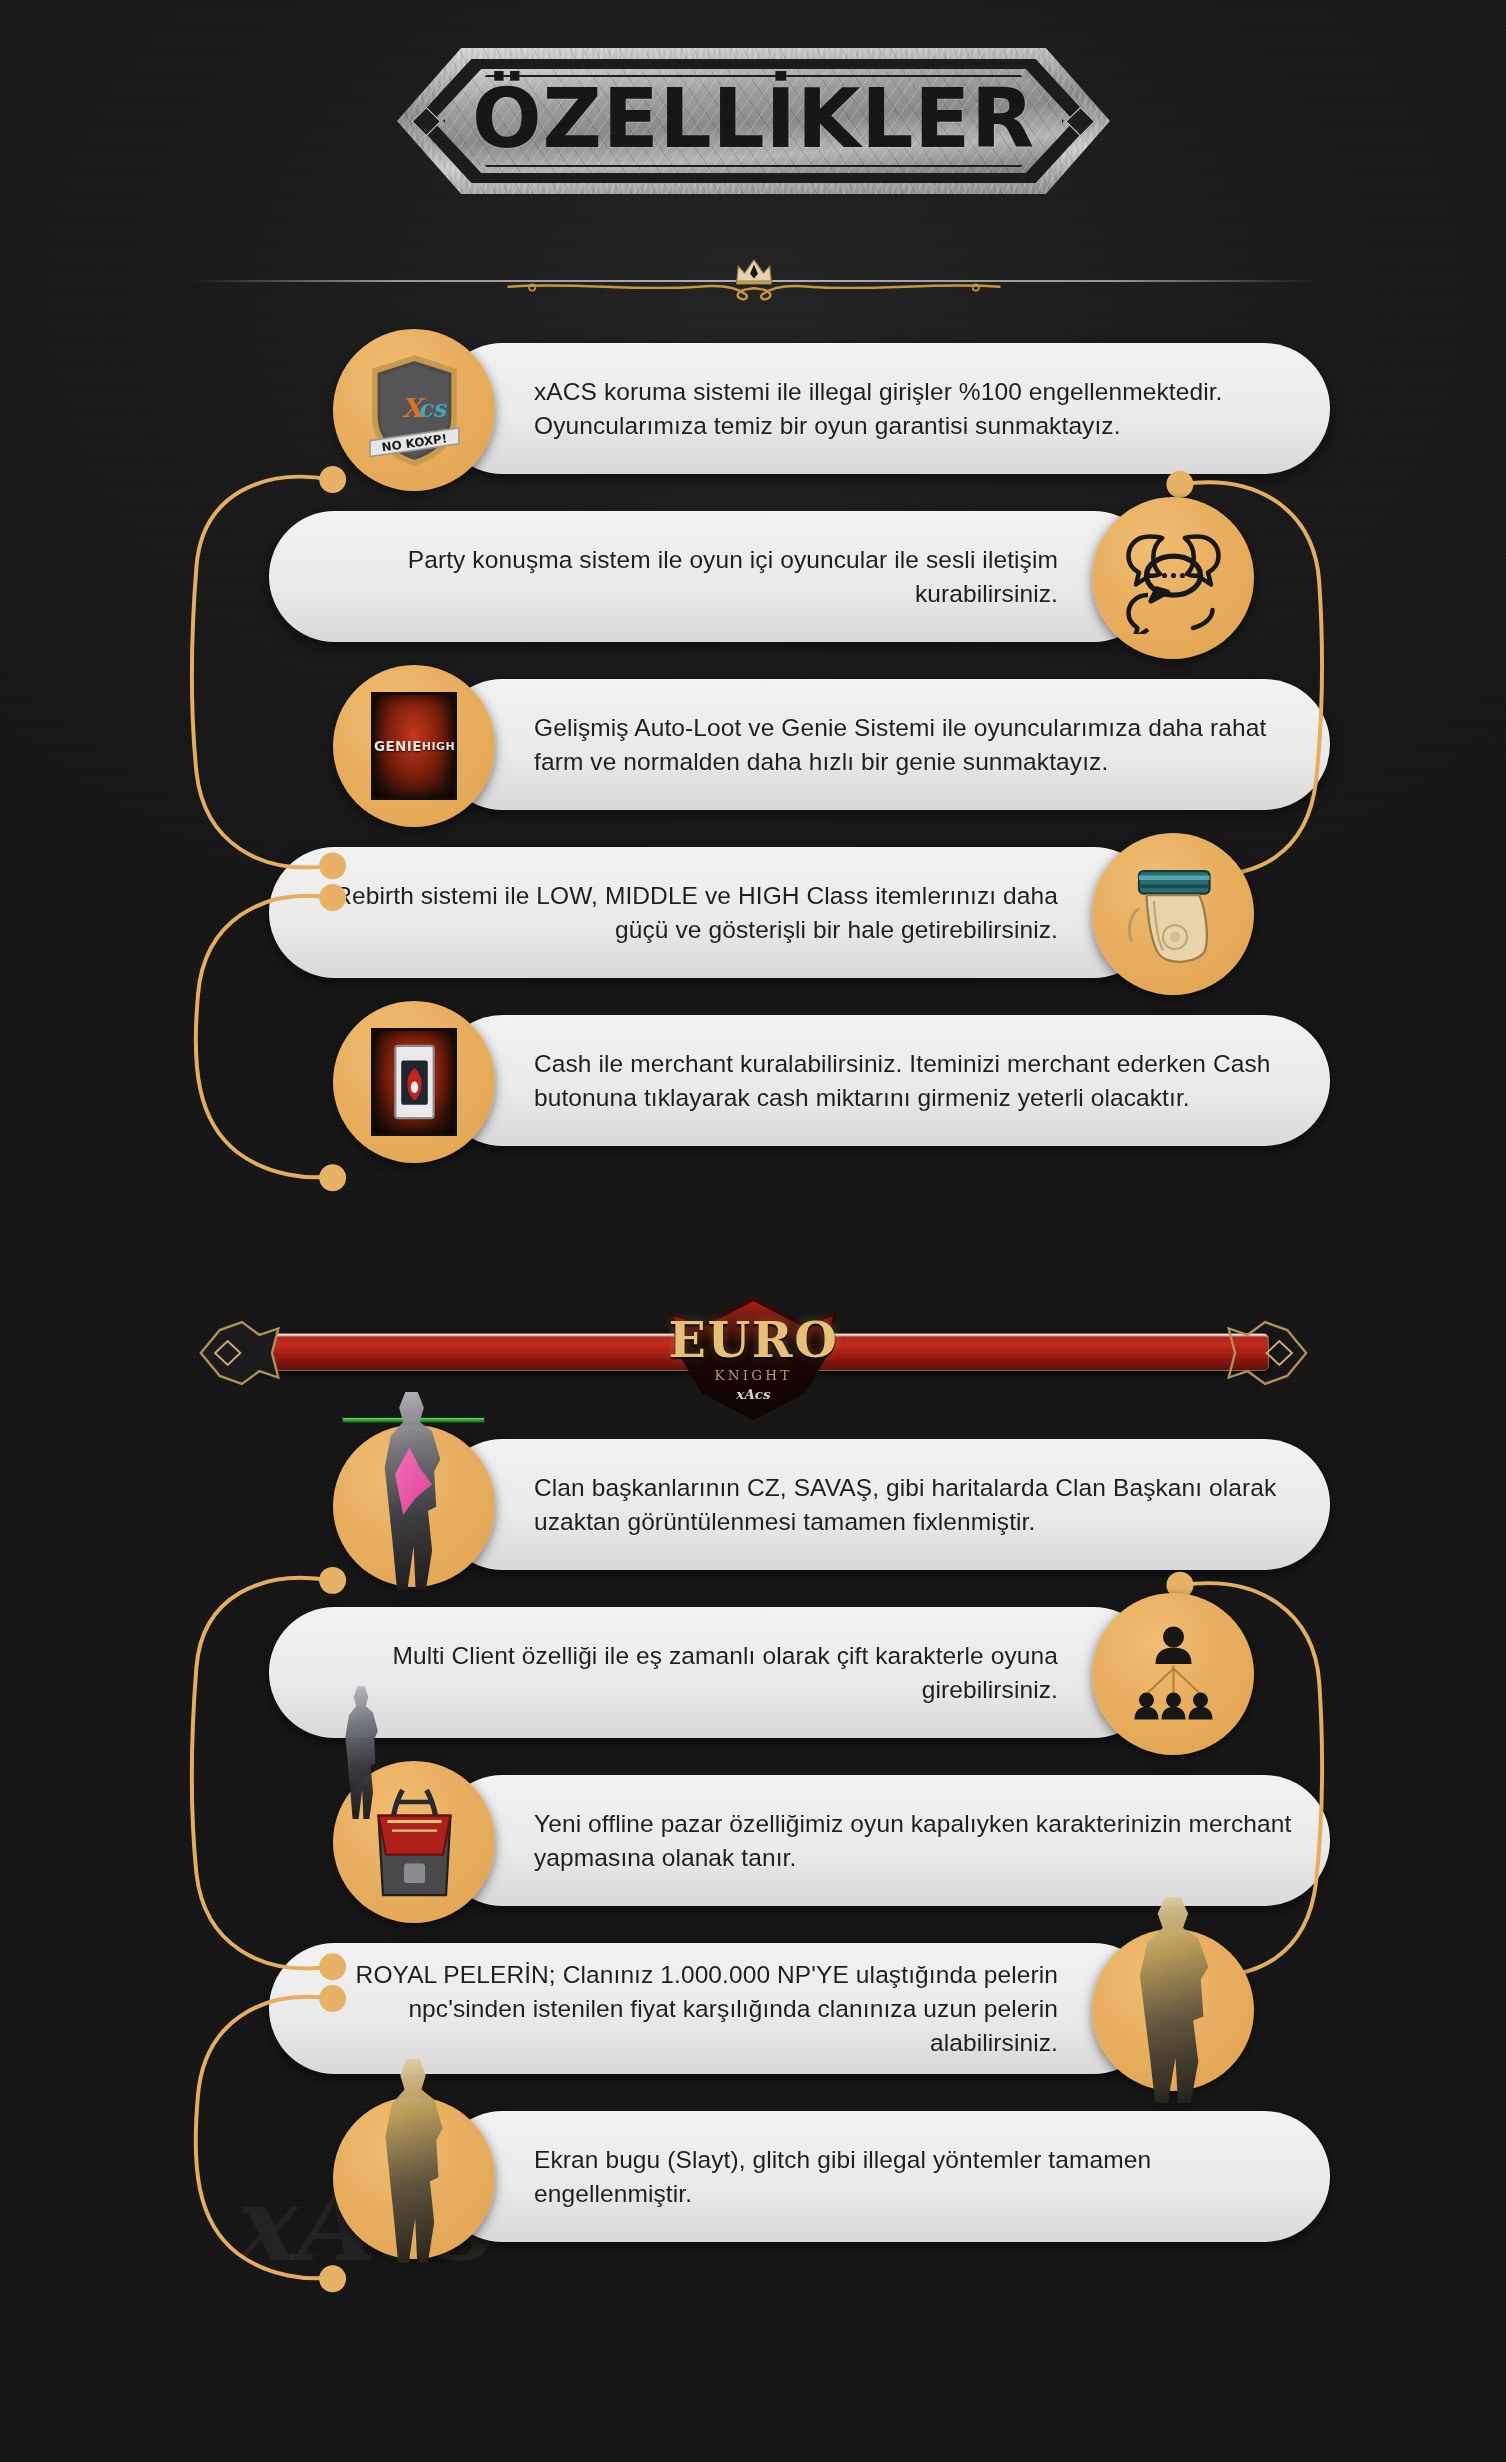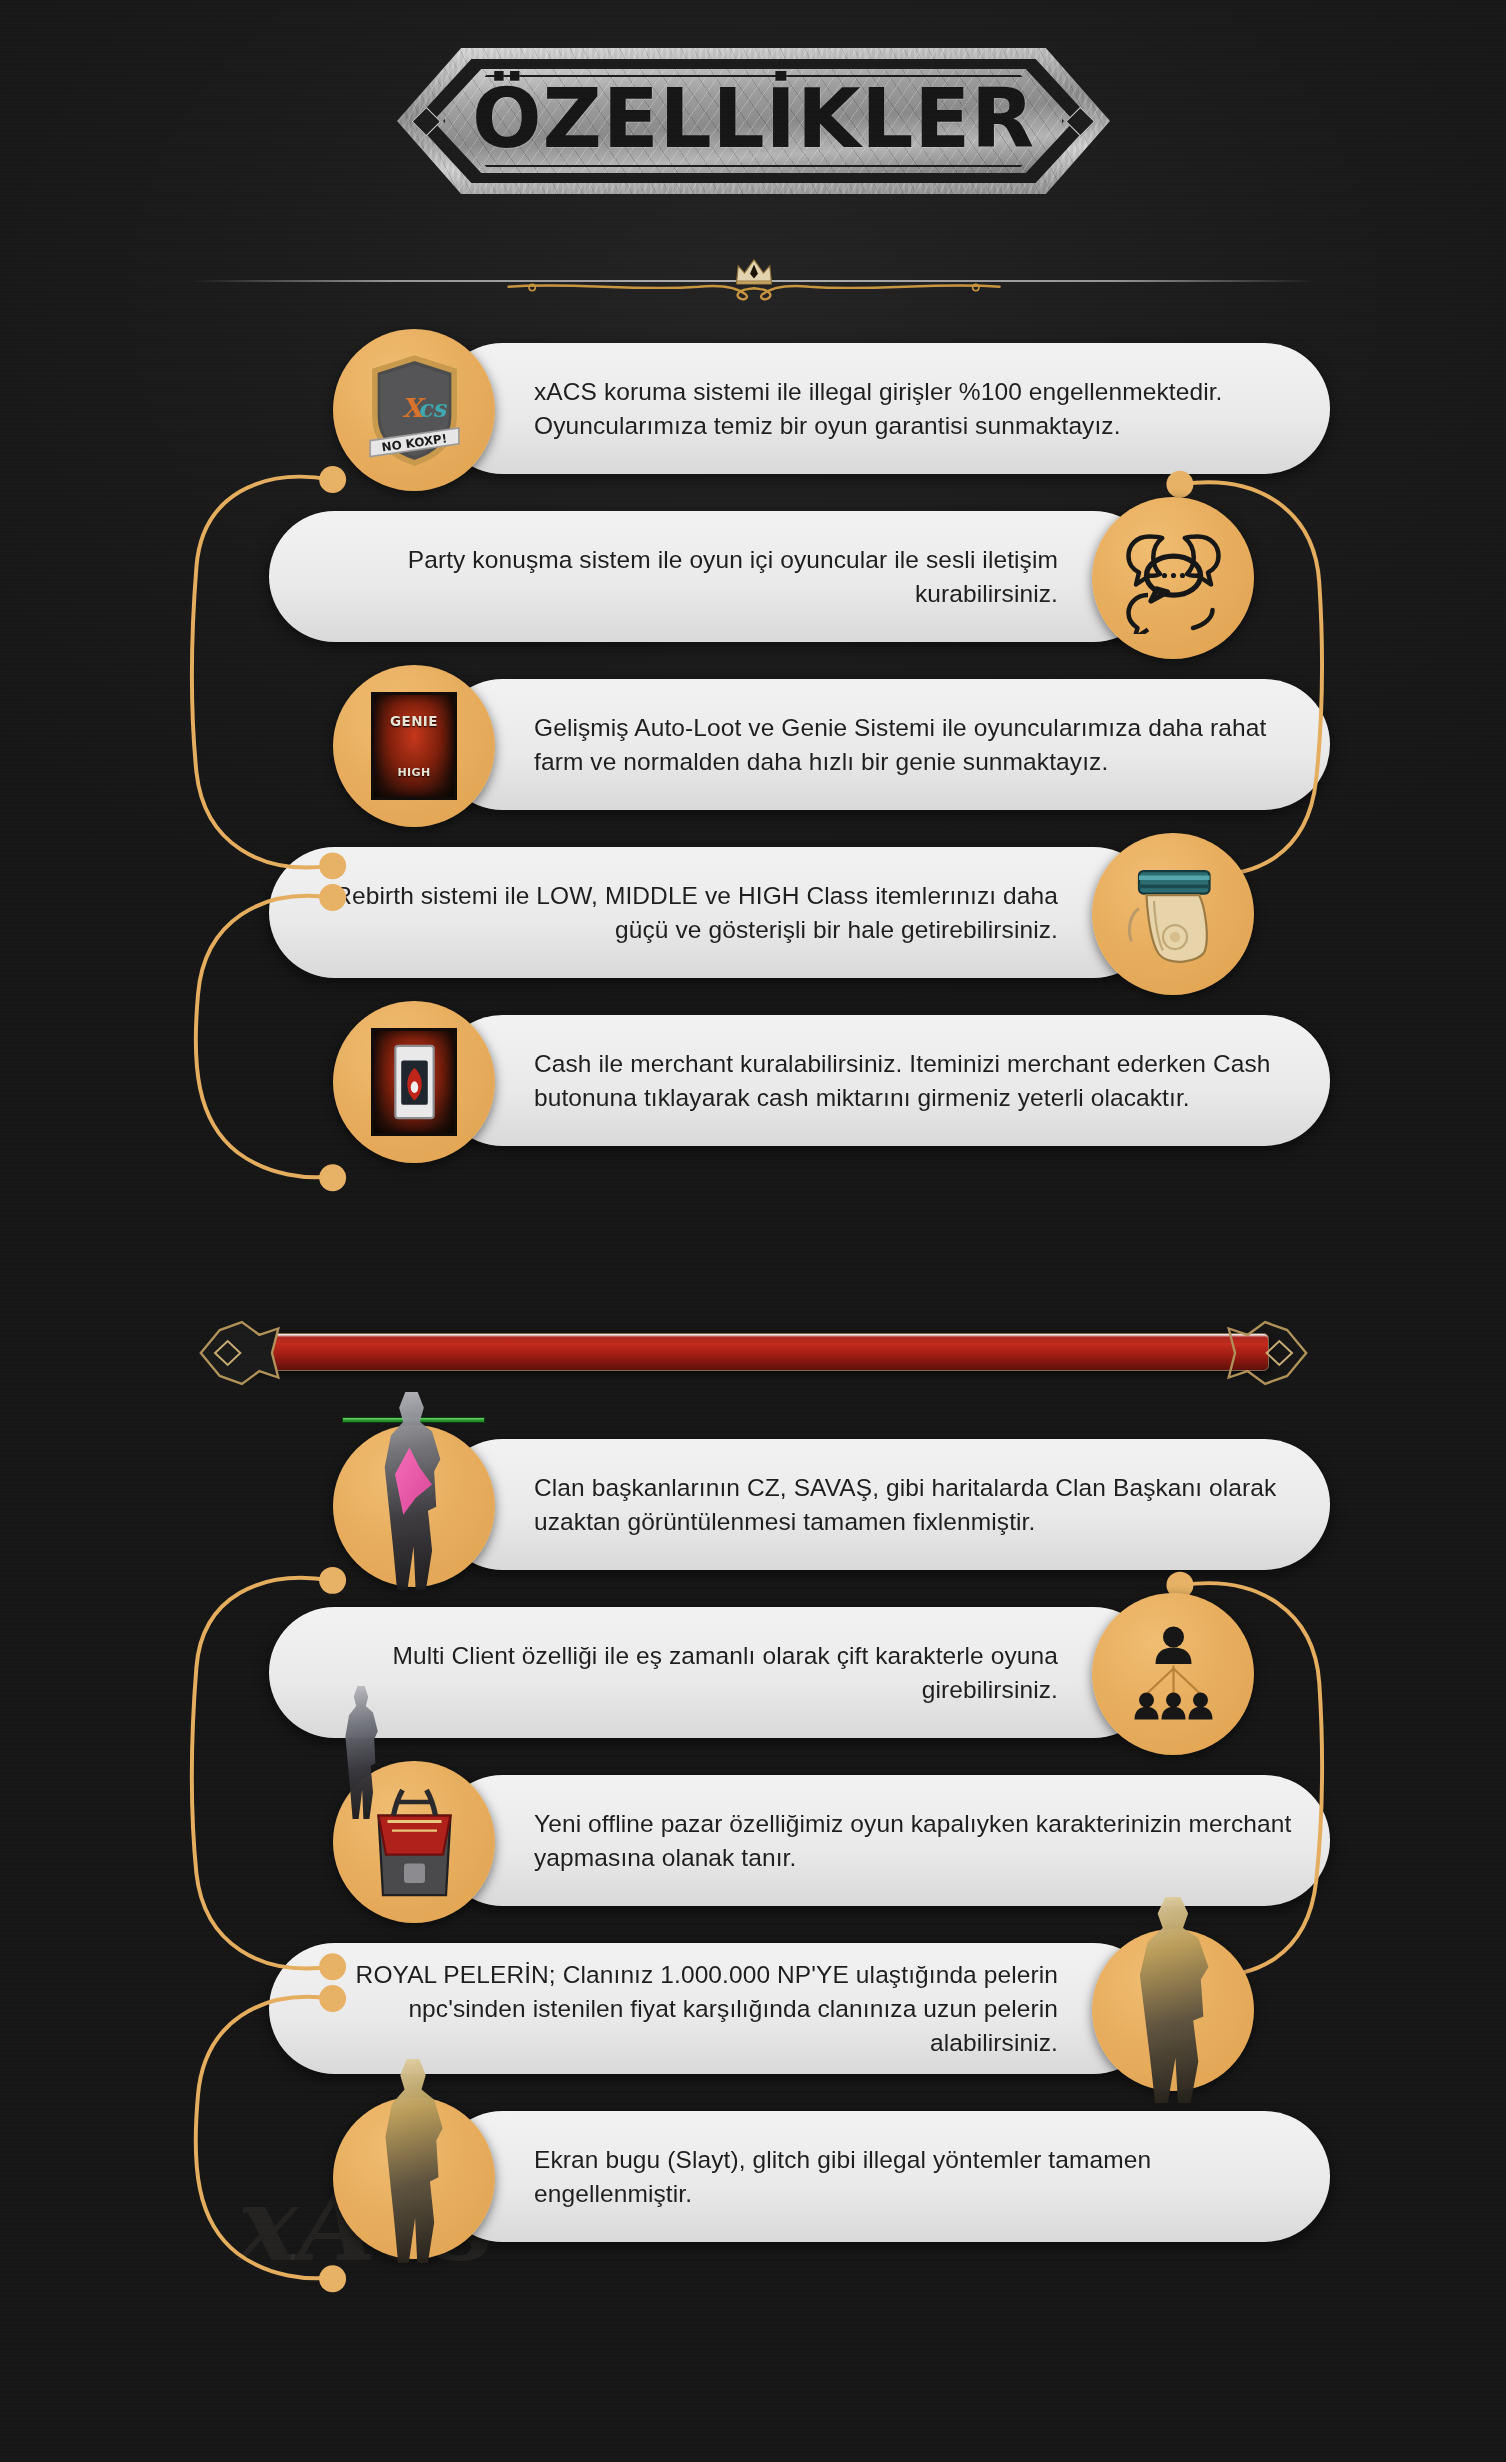--- a/index.html
+++ b/index.html
@@ -436,21 +436,21 @@
       </div>
     </div>
 
     <div class="row left-icon">
       <div class="pill">
         <div class="txt">Gelişmiş Auto-Loot ve Genie Sistemi ile oyuncularımıza daha rahat farm ve normalden daha hızlı bir genie sunmaktayız.</div>
       </div>
       <div class="bubble">
         <div class="glyph">
           <div class="art">
-            <div style="position:absolute;inset:0;display:flex;flex-direction:column;align-items:center;justify-content:space-around;">
+            <div style="position:absolute;inset:0;display:flex;flex-direction:row;align-items:center;justify-content:space-around;">
               <span class="label">GENIE</span>
               <span class="label small">HIGH</span>
             </div>
           </div>
         </div>
       </div>
     </div>
 
     <div class="row right-icon">
       <div class="pill">
@@ -496,20 +496,26 @@
     <div class="euro-bar"></div>
     <svg class="euro-tipL" viewBox="0 0 120 86">
       <path d="M6 43 L30 14 L58 4 L80 20 L104 12 L96 43 L104 74 L80 66 L58 82 L30 72 Z" fill="#1a1a1a" stroke="#a88css" stroke-width="0"></path>
       <path d="M6 43 L30 14 L58 4 L80 20 L104 12 L96 43 L104 74 L80 66 L58 82 L30 72 Z" fill="none" stroke="#b09159" stroke-width="3"></path>
       <path d="M24 43 L40 28 L56 43 L40 58 Z" fill="none" stroke="#c9ab73" stroke-width="2.5"></path>
     </svg>
     <svg class="euro-tipR" viewBox="0 0 120 86">
       <path d="M114 43 L90 14 L62 4 L40 20 L16 12 L24 43 L16 74 L40 66 L62 82 L90 72 Z" fill="none" stroke="#b09159" stroke-width="3"></path>
       <path d="M96 43 L80 28 L64 43 L80 58 Z" fill="none" stroke="#c9ab73" stroke-width="2.5"></path>
     </svg>
+    <div class="euro-crest">
+      <div class="shape"></div>
+      <div class="euro-word">EURO</div>
+      <div class="euro-sub">KNIGHT</div>
+      <div class="euro-badge">xAcs</div>
+    </div>
   </div>
 
   <div class="health-bar"></div>
 
   <div class="watermark">xAcs</div>
 
   <div id="features-bottom">
 
     <svg id="connectors" width="1507" height="911" viewBox="0 0 1903 1150">
       <path d="M 418 196 C 330 182, 255 216, 248 306 C 240 406, 240 486, 248 566 C 258 656, 330 696, 418 684"></path>

